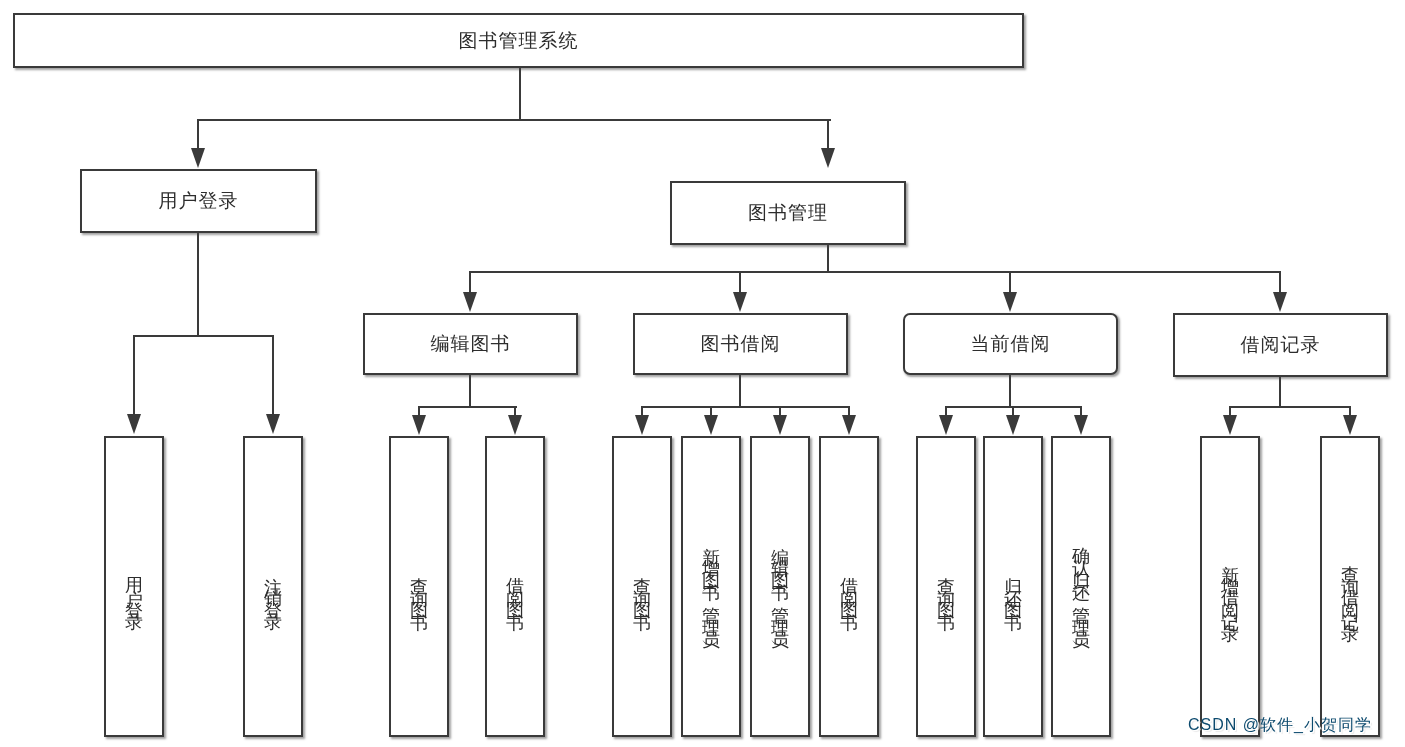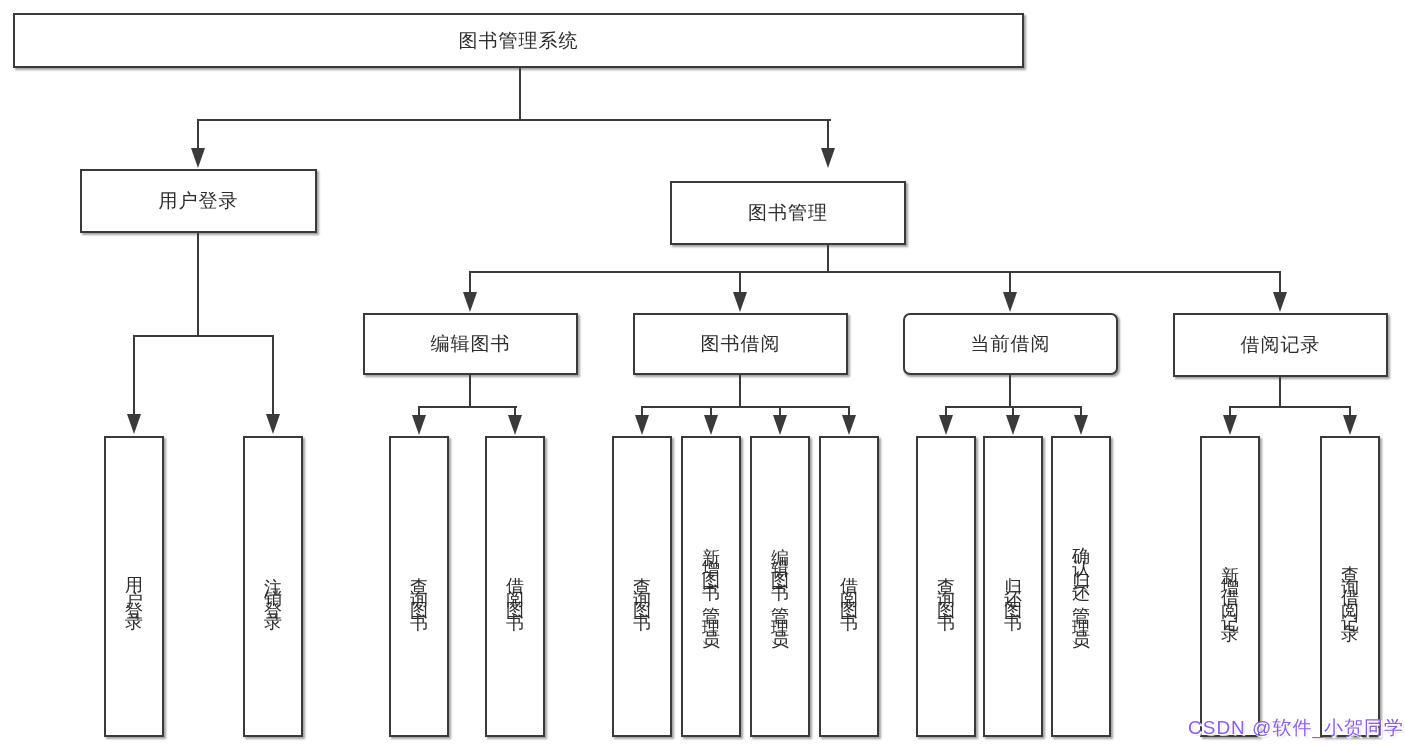--- a/index.html
+++ b/index.html
@@ -21,21 +21,21 @@
   .line{position:absolute;background:#3a3a3a;z-index:1;}
   .hline{height:2px;}
   .vline{width:2px;}
   .arrow{
     position:absolute;width:0;height:0;z-index:1;
     border-left:7px solid transparent;border-right:7px solid transparent;
     border-top:20px solid #3a3a3a;
   }
   .wm{
     position:absolute;left:1188px;top:715px;z-index:6;
-    font-size:19px;color:#8b5cf6;letter-spacing:1px;
+    font-size:16px;color:#0c4a6e;letter-spacing:1px;
     text-shadow:1px 1px 0 #ffffff,2px 2px 1px #e9e9e9;
     white-space:nowrap;
   }
 </style>
 </head>
 <body>
 
 <div class="canvas">
 
   <div class="node" style="left:13px;top:13px;width:1011px;height:55px;">图书管理系统</div>

